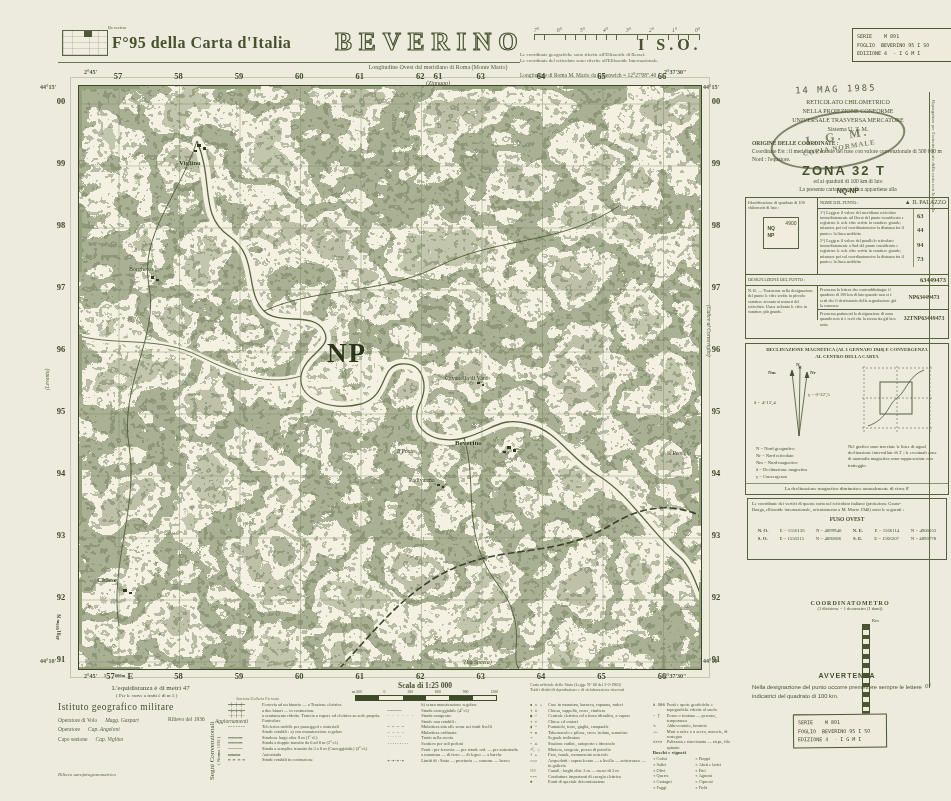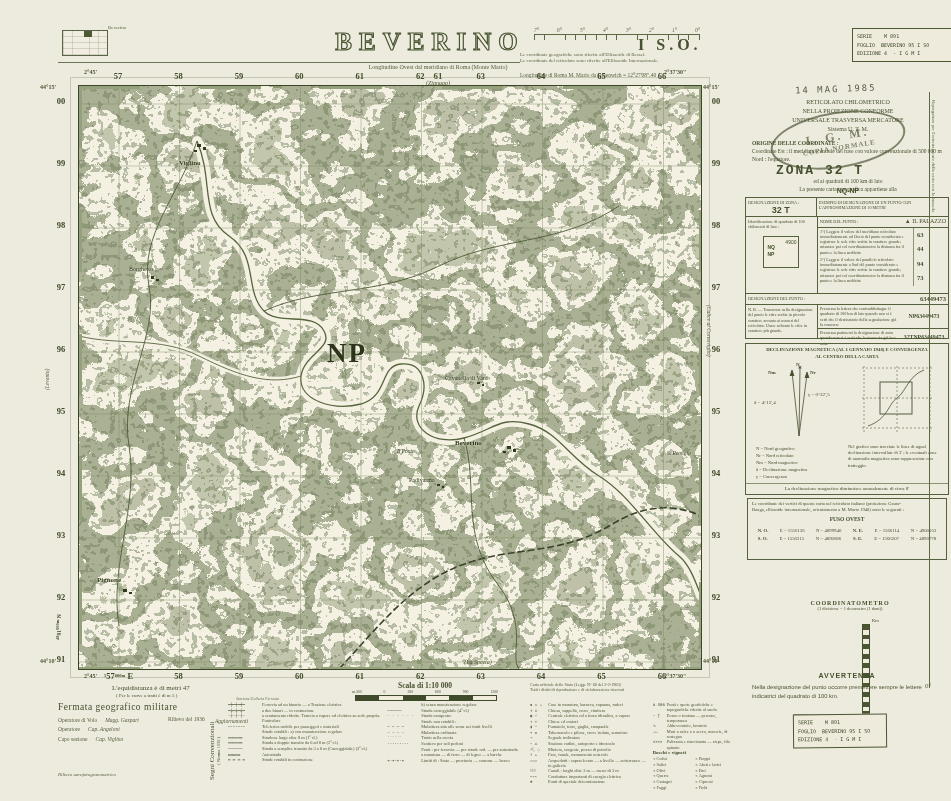--- a/index.html
+++ b/index.html
@@ -134,20 +134,21 @@
   .bo-item::before{content:"❧ ";font-size:3.5px;color:#6b7552;}
 </style>
 </head>
 <body>
 
 <div class="page">
 
   <div class="abs idx-icon"></div>
   <div class="abs idx-cell"></div>
   <div class="abs idx-cap">Beverino</div>
+  <div class="abs sheet-title">F°95 della Carta d'Italia</div>
   <div class="abs map-title">BEVERINO</div>
   <div class="abs hrule"></div>
   <div class="abs lon-note">Longitudine Ovest dal meridiano di Roma (Monte Mario)</div>
   <div class="abs adj-top-num">61</div>
   <div class="abs adj-top-name">(Zignago)</div>
   <div class="abs bessel">
     <div>Le coordinate geografiche sono riferite all'Ellissoide di Bessel.</div>
     <div>Le coordinate del reticolato sono riferite all'Ellissoide Internazionale.</div>
   </div>
   <div class="abs greenwich">Longitudine di Roma M. Mario da Greenwich = 12°27'08",40</div>
@@ -261,21 +262,21 @@
     <div class="edge v" style="left:0;top:0;width:2.5px;height:583px;"></div>
     <div class="edge v" style="right:0;top:0;width:2.5px;height:583px;"></div>
 
     <span class="ml b" style="left:100px;top:73px;">Viglino</span>
     <span class="ml" style="left:50px;top:180px;">Borghetto</span>
     <span class="ml" style="left:366px;top:289px;">Cavanella di Vara</span>
     <span class="ml b" style="left:376px;top:353px;">Beverino</span>
     <span class="ml" style="left:330px;top:391px;">Padivarma</span>
     <span class="ml i" style="left:318px;top:362px;">Il Ponte</span>
     <span class="ml i" style="left:588px;top:364px;">S. Remigio</span>
-    <span class="ml b" style="left:18px;top:490px;">Pignone</span>
+    <span class="ml b" style="left:18px;top:490px;">Chiese</span>
     <span class="np" style="left:248px;top:252px;">NP</span>
   </div>
 
   <div class="abs grid-top">
 
   <span class="gnum">57</span>
       <span class="gnum">58</span>
       <span class="gnum">59</span>
       <span class="gnum">60</span>
       <span class="gnum">61</span>
@@ -349,32 +350,25 @@
       <div>Sistema U. T. M.</div>
     </div>
   <div class="abs appartiene" style="top:186px;">La presente carta topografica appartiene alla</div>
   <div class="abs origin" style="top:140px;">
     <div class="ot">ORIGINE DELLE COORDINATE :</div>
     <div>
         <div>Coordinate Est : il meridiano centrale del fuso con valore convenzionale di 500 000 m</div>
         <div>Nord : l'equatore.</div>
       </div>
   </div>
-  <div class="abs zona" style="top:163px;left:724px;font-family:Liberation Mono, monospace;">ZONA  32 T</div>
+  <div class="abs zona" style="top:163px;left:748px;">ZONA  32 T</div>
   <div class="abs quadrati" style="top:178px;left:752px;">ed ai quadrati di 100 km di lato</div>
   <div class="abs nqnp" style="top:187px;left:752px;">NQ-NP</div>
 
   <div class="abs destable">
-    <div class="row" style="height:18px;">
-      <div class="cl">
-        <div>DESIGNAZIONE DI ZONA :</div>
-        <div class="big">32 T</div>
-      </div>
-      <div class="cr">ESEMPIO DI DESIGNAZIONE DI UN PUNTO CON L'APPROSSIMAZIONE DI 10 METRI</div>
-    </div>
     <div class="row" style="height:76px;">
       <div class="cl">
         <div>Identificazione di quadrato di 100 chilometri di lato :</div>
         <div class="sqdiag">
           <span style="left:3px;top:7px;">NQ</span>
           <span style="left:3px;top:14px;">NP</span>
           <span style="right:2px;top:2px;font-weight:normal;">4900</span>
         </div>
       </div>
       <div class="cr" style="padding:0;">
@@ -503,37 +497,37 @@
   <div class="abs series-box series-bottom"><span>SERIE    M 891</span>
 <span>FOGLIO  BEVERINO 95 I SO</span>
 <span>EDIZIONE 4  - I G M I</span></div>
 
   <div class="abs margin-line"></div>
   <div class="abs margin-text">Ripiegatura per l'orientamento della carta con la bussola</div>
   <div class="abs margin-arrow">0°</div>
 
   <div class="abs equi1">L'equidistanza è di metri 47</div>
   <div class="abs equi2">( Per le curve a tratti è di m 5 )</div>
-  <div class="abs istituto">Fermata geografico militare</div>
+  <div class="abs istituto">Istituto geografico militare</div>
   <div class="abs staff">
 
       <div><span>Operatore di Volo</span><span class="n">Magg. Gaspari</span></div>
 
       <div><span>Operatore</span><span class="n">Cap. Angeloni</span></div>
 
       <div><span>Capo sezione</span><span class="n">Cap. Viglino</span></div>
     </div>
   <div class="abs rilievo">Rilievo del 1936</div>
   <div class="abs agg">Aggiornamenti</div>
   <div class="abs aero">Rilievo aerofotogrammetrico</div>
   <div class="abs segni">
     <span>Segni Convenzionali</span><span class="s2">( Norme 1936 )</span>
   </div>
 
-  <div class="abs scala">Scala di 1:10 000</div>
+  <div class="abs scala">Scala di 1:25 000</div>
   <div class="abs sbar-ticks">
 
   <span>m.300</span>
       <span>0</span>
       <span>300</span>
       <span>600</span>
       <span>900</span>
       <span>1200</span>
     </div>
   <div class="abs sbar"></div>

